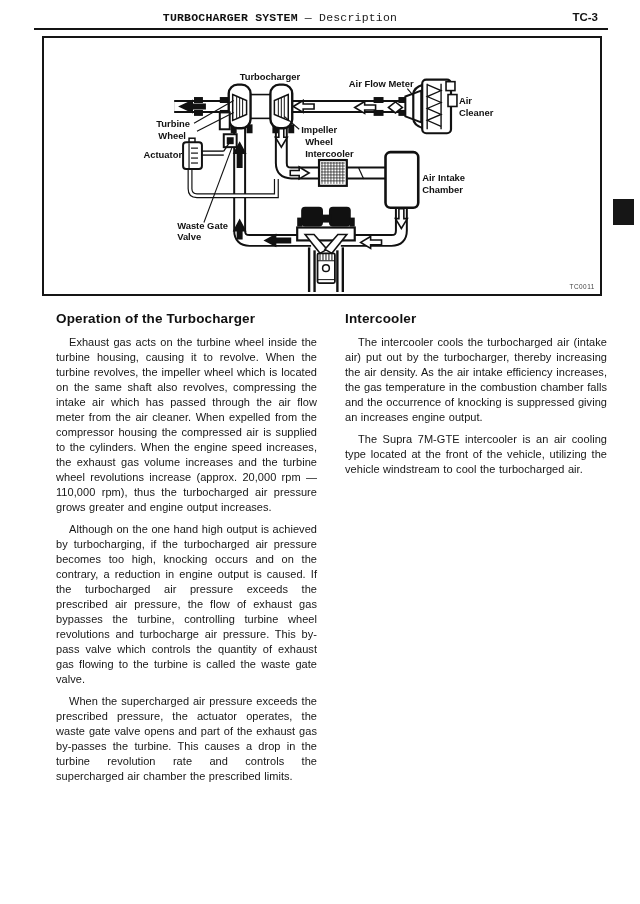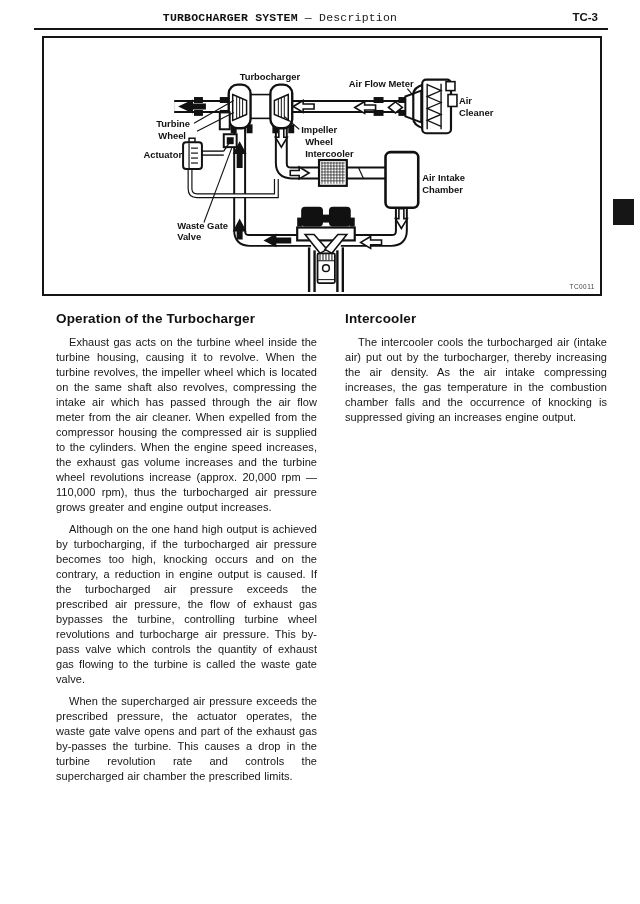--- a/index.html
+++ b/index.html
@@ -242,15 +242,16 @@
 
 <div class="cols">
   <div class="col left">
     <h2>Operation of the Turbocharger</h2>
     <p>Exhaust gas acts on the turbine wheel inside the turbine housing, causing it to revolve. When the turbine revolves, the impeller wheel which is located on the same shaft also revolves, compressing the intake air which has passed through the air flow meter from the air cleaner. When expelled from the compressor housing the compressed air is supplied to the cylinders. When the engine speed increases, the exhaust gas volume increases and the turbine wheel revolutions increase (approx. 20,000 rpm — 110,000 rpm), thus the turbocharged air pressure grows greater and engine output increases.</p>
     <p>Although on the one hand high output is achieved by turbocharging, if the turbocharged air pressure becomes too high, knocking occurs and on the contrary, a reduction in engine output is caused. If the turbocharged air pressure exceeds the prescribed air pressure, the flow of exhaust gas bypasses the turbine, controlling turbine wheel revolutions and turbocharge air pressure. This by-pass valve which controls the quantity of exhaust gas flowing to the turbine is called the waste gate valve.</p>
     <p>When the supercharged air pressure exceeds the prescribed pressure, the actuator operates, the waste gate valve opens and part of the exhaust gas by-passes the turbine. This causes a drop in the turbine revolution rate and controls the supercharged air chamber the prescribed limits.</p>
   </div>
   <div class="col right">
     <h2>Intercooler</h2>
-    <p>The intercooler cools the turbocharged air (intake air) put out by the turbocharger, thereby increasing the air density. As the air intake compressing increases, the gas temperature in the combustion chamber falls and the occurrence of knocking is suppressed giving an increases engine output.</p>
+    <p>The intercooler cools the turbocharged air (intake air) put out by the turbocharger, thereby increasing the air density. As the air intake efficiency increases, the gas temperature in the combustion chamber falls and the occurrence of knocking is suppressed giving an increases engine output.</p>
+    <p>The Supra 7M-GTE intercooler is an air cooling type located at the front of the vehicle, utilizing the vehicle windstream to cool the turbocharged air.</p>
   </div>
 </div>
 
 </body></html>

